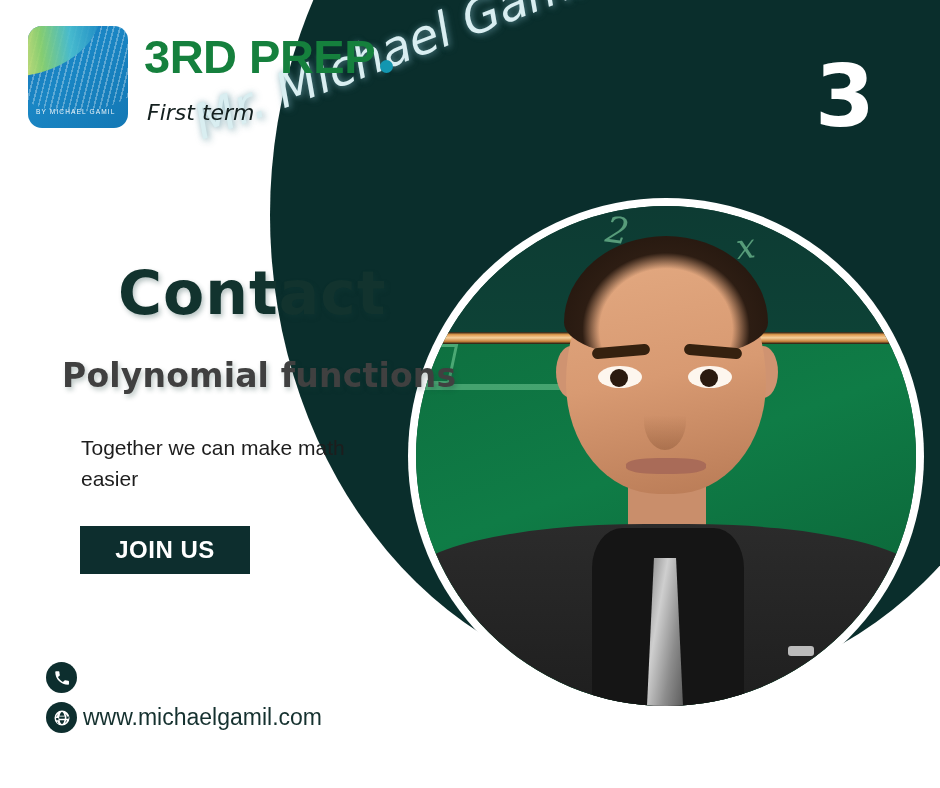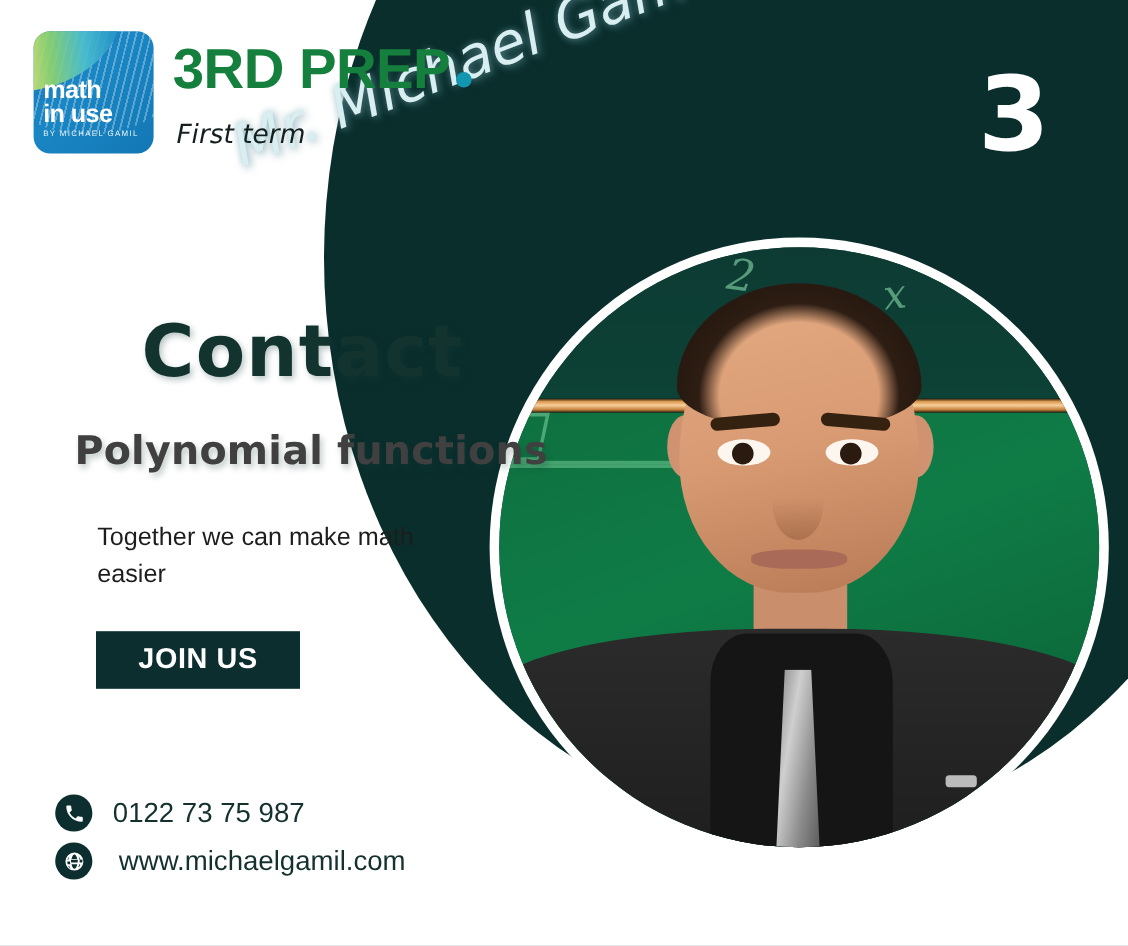--- a/index.html
+++ b/index.html
@@ -282,21 +282,21 @@
     background: #0d2e2e; color: #ffffff;
     display: flex; align-items: center; justify-content: center;
     flex: 0 0 auto;
   }
   .ci svg { width: 18px; height: 18px; fill: #ffffff; }
   .ci-text {
     margin-left: 17px; font-size: 23px; color: #15312f;
     font-family: "Liberation Sans", sans-serif;
     white-space: nowrap;
   }
-  .row-web .ci-text { margin-left: 22px; }
+  .row-web .ci-text { margin-left: 6px; }
 </style>
 </head>
 <body>
 
 <div id="poster">
 
   <div class="corner-blob"></div>
   <div class="blob-number">3</div>
 
   <div class="photo-ring"></div>
@@ -338,45 +338,40 @@
         <div class="shirt"></div>
         <div class="tie"></div>
         <div class="lapel-pin"></div>
       </div>
     </div>
   </div>
 
   <div class="logo">
     <div class="logo-swoosh"></div>
     <div class="logo-wave"></div>
-    <div class="logo-text">
-      <div>math</div>
-      <div>in use</div>
-    </div>
     <div class="logo-sub">BY MICHAEL GAMIL</div>
   </div>
 
   <div class="prep-title"><span>3RD PREP</span><span class="prep-dot"></span></div>
   <div class="term">First term</div>
   <div class="signature">Mr. Michael Gamil</div>
 
   <div class="subject">Contact</div>
   <div class="topic">Polynomial functions</div>
   <div class="tagline">Together we can make math easier</div>
 
   <button class="join-btn">JOIN US</button>
 
 
   <div class="contact-row row-phone">
     <span class="ci">
       <svg viewBox="0 0 24 24">
           <path d="M6.6 10.8c1.4 2.8 3.8 5.1 6.6 6.6l2.2-2.2c.3-.3.7-.4 1.1-.3 1.2.4 2.5.6 3.8.6.6 0 1 .4 1 1V20c0 .6-.4 1-1 1C10.6 21 3 13.4 3 4c0-.6.4-1 1-1h3.5c.6 0 1 .4 1 1 0 1.3.2 2.6.6 3.8.1.4 0 .8-.3 1.1l-2.2 1.9z"></path>
         </svg>
     </span>
-    <span class="ci-text">0122 73 75 987</span>
   </div>
 
   <div class="contact-row row-web">
     <span class="ci">
       <svg viewBox="0 0 24 24">
         <path d="M12 2a10 10 0 1 0 0 20 10 10 0 0 0 0-20zm0 2c1.3 0 2.6 2.1 3.2 5H8.8C9.4 6.1 10.7 4 12 4zM6.3 6.4C5.8 7.6 5.4 8.9 5.2 10H4.3A8 8 0 0 1 6.3 6.4zM4.1 12h3.1c0 1 .1 2 .2 3H4.6A8 8 0 0 1 4.1 12zm1.1 5h1.1c.3 1.1.7 2.1 1.2 3a8 8 0 0 1-2.3-3zM12 20c-1.3 0-2.6-2.1-3.2-5h6.4c-.6 2.9-1.9 5-3.2 5zm3.6-7H8.4c-.1-1-.2-2-.2-3h7.6c0 1-.1 2-.2 3zm1.8 5h-1.1c.5-.9.9-1.9 1.2-3h1.1c-.4 1.1-1.1 2.1-1.2 3zm.4-5c0-1 .1-2 .2-3h3.1c-.1 1-.2 2-.5 3h-2.8zM17.7 10c-.2-1.1-.6-2.4-1.1-3.6 1 .9 1.7 2.2 2.1 3.6h-1z"></path>
       </svg>
     </span>
     <span class="ci-text">www.michaelgamil.com</span>
   </div>

